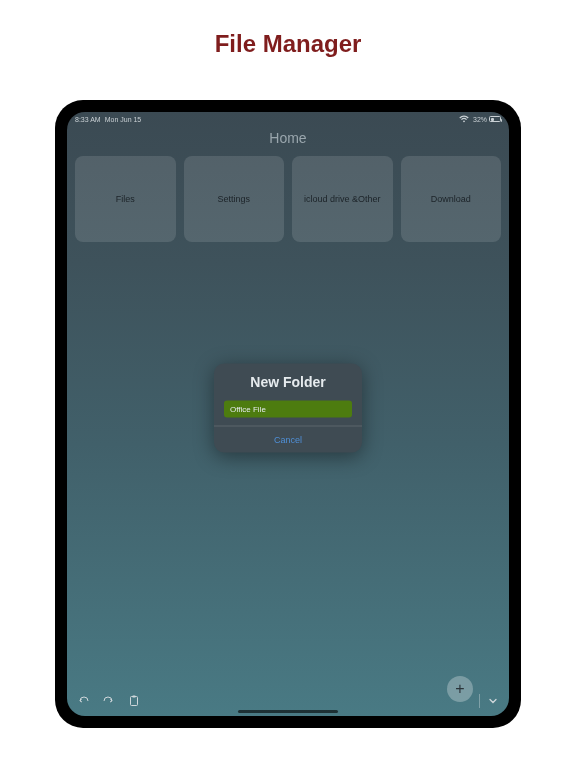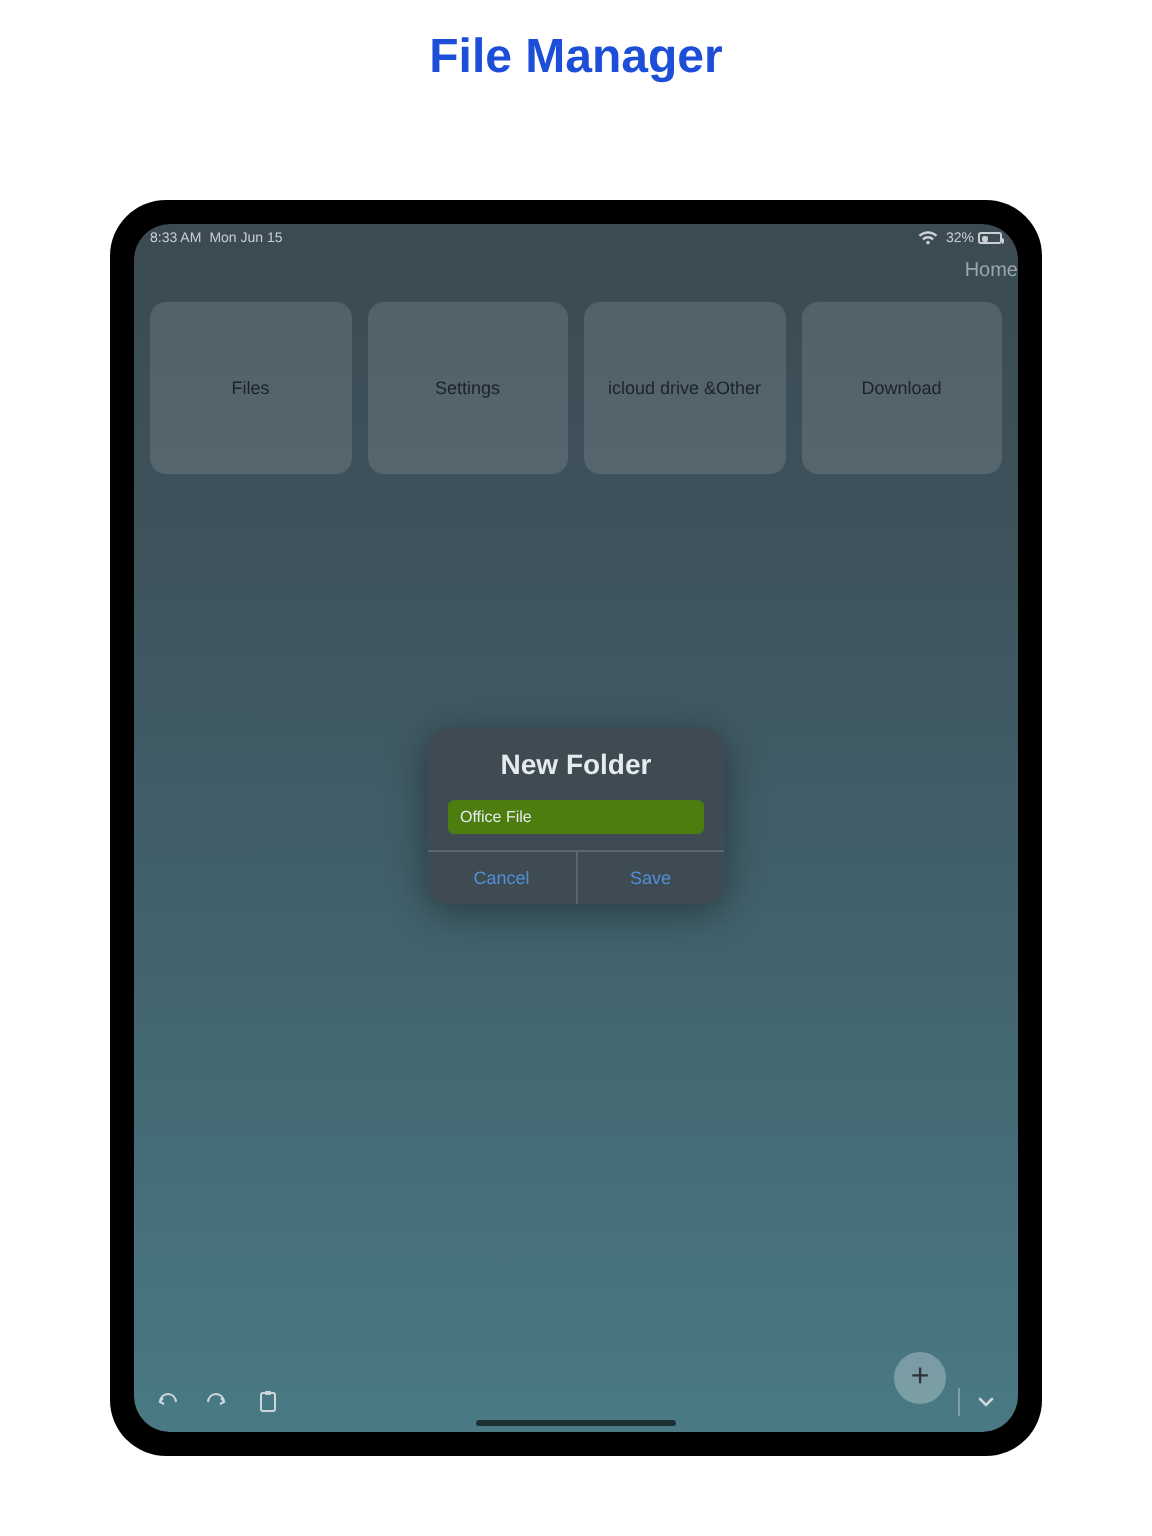--- a/index.html
+++ b/index.html
@@ -8,22 +8,22 @@
     height: 768px;
     background: #fff;
     font-family: -apple-system, "Helvetica Neue", Arial, sans-serif;
     overflow: hidden;
     position: relative;
   }
   .page-title {
     text-align: center;
     font-size: 24px;
     font-weight: 700;
-    color: #1d4ed8;
-    margin-top: 15px;
+    color: #7f1d1d;
+    margin-top: 30px;
   }
   .device {
     position: absolute;
     left: 55px;
     top: 100px;
     width: 466px;
     height: 628px;
     background: #000;
     border-radius: 28px;
     padding: 12px;
@@ -52,22 +52,22 @@
     width: 12px; height: 6px; border: 0.8px solid #c9d0d4; border-radius: 1.5px;
     position: relative;
   }
   .batt-shell::after {
     content:""; position:absolute; right:-2px; top:1.5px; width:1.5px; height:3px;
     background:#c9d0d4; border-radius:0 1px 1px 0;
   }
   .batt-fill { position:absolute; left:0.5px; top:0.5px; bottom:0.5px; width:32%; background:#c9d0d4; border-radius:1px; }
 
   .nav-title {
-    text-align: right;
-    font-size: 10px;
+    text-align: center;
+    font-size: 14px;
     color: #9aa6ad;
     margin-top: 4px;
     font-weight: 500;
   }
 
   .tile-row {
     display: flex;
     gap: 8px;
     padding: 10px 8px 0 8px;
   }
@@ -112,20 +112,21 @@
     border: none;
     border-radius: 3px;
     color: #e6ebee;
     font-size: 8px;
     padding: 4px 6px;
     outline: none;
   }
   .modal-actions {
     display: flex;
     border-top: 0.5px solid rgba(255,255,255,0.15);
+    flex-direction: column;
   }
   .modal-btn {
     flex: 1;
     text-align: center;
     font-size: 9px;
     padding: 8px 0;
     color: #4f8fd6;
     cursor: pointer;
   }
   .modal-btn + .modal-btn { border-left: 0.5px solid rgba(255,255,255,0.15); }
@@ -203,21 +204,20 @@
         </div>
     </div>
 
     <div class="modal">
       <div class="modal-title">New Folder</div>
       <div class="modal-input-wrap">
         <input class="modal-input" type="text" value="Office File" style="">
       </div>
       <div class="modal-actions">
         <div class="modal-btn">Cancel</div>
-        <div class="modal-btn">Save</div>
       </div>
     </div>
 
     <div class="fab">
       <span>+</span>
     </div>
 
     <div class="toolbar">
       <div class="tb-left">
         <span>

